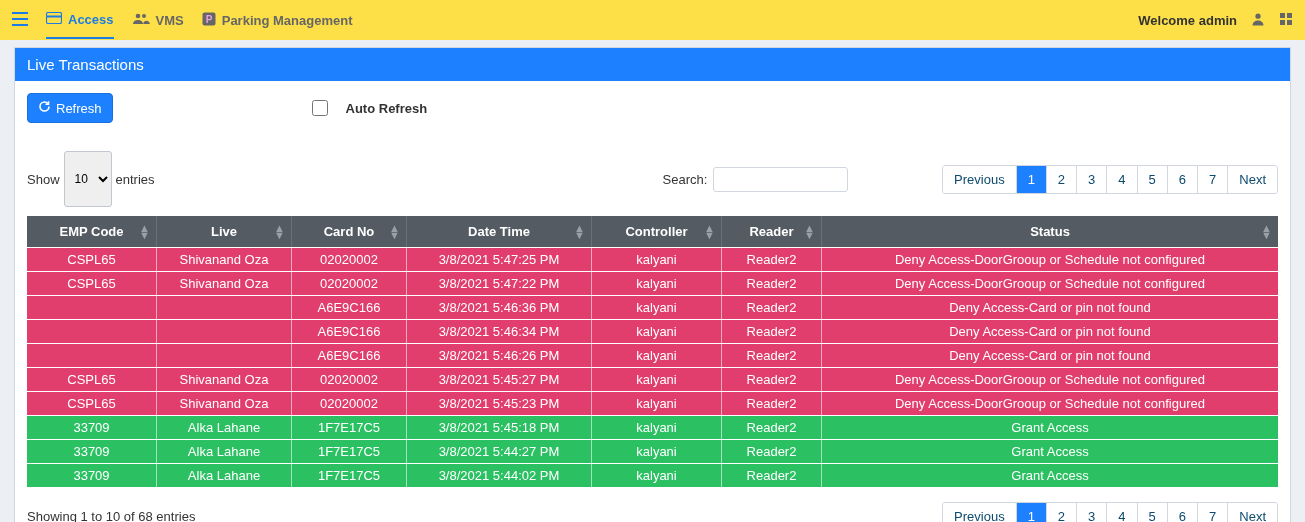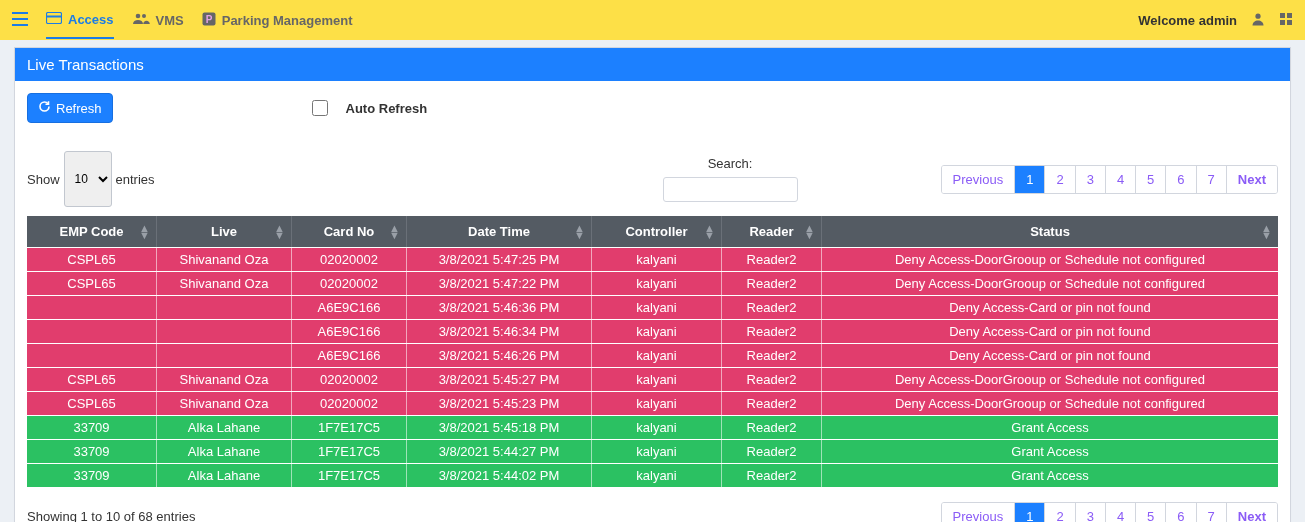--- a/index.html
+++ b/index.html
@@ -73,47 +73,47 @@
     gap: 48px;
   }
   .show-entries { display: flex; align-items: center; gap: 4px; color: #333; }
   .show-entries select {
     border: 1px solid #c2c7cf;
     border-radius: 3px;
     padding: 19px 6px;
     font-size: 12px;
     cursor: pointer;
   }
-  .search-wrap { margin-left: auto; display: flex; align-items: center; gap: 6px; flex-direction: column; }
+  .search-wrap { margin-left: auto; display: flex; align-items: center; gap: 6px; }
   .search-wrap input[type="text"] {
     border: 1px solid #d2d6de;
     border-radius: 3px;
     padding: 4px 8px;
     width: 135px;
     font-size: 13px;
   }
   .pager {
     display: flex;
     border: 1px solid #d2d6de;
     border-radius: 3px;
     overflow: hidden;
     margin-left: 16px;
   }
   .pager-top-wrap { margin-left: auto; }
   .pager a {
     display: inline-flex;
     align-items: center;
     padding: 6px 11px;
-    color: #8b5cf6;
+    color: #0c4a6e;
     border-right: 1px solid #d2d6de;
     cursor: pointer;
     font-size: 13px;
     background: #fff;
   }
-  .pager a:last-child { border-right: none; font-weight: bold; }
+  .pager a:last-child { border-right: none; }
   .pager a.active { background: #1c80ff; color: #fff; }
 
   table {
     width: 100%;
     border-collapse: separate;
     border-spacing: 0 1px;
     margin-top: 8px;
     table-layout: fixed;
   }
   thead th {

